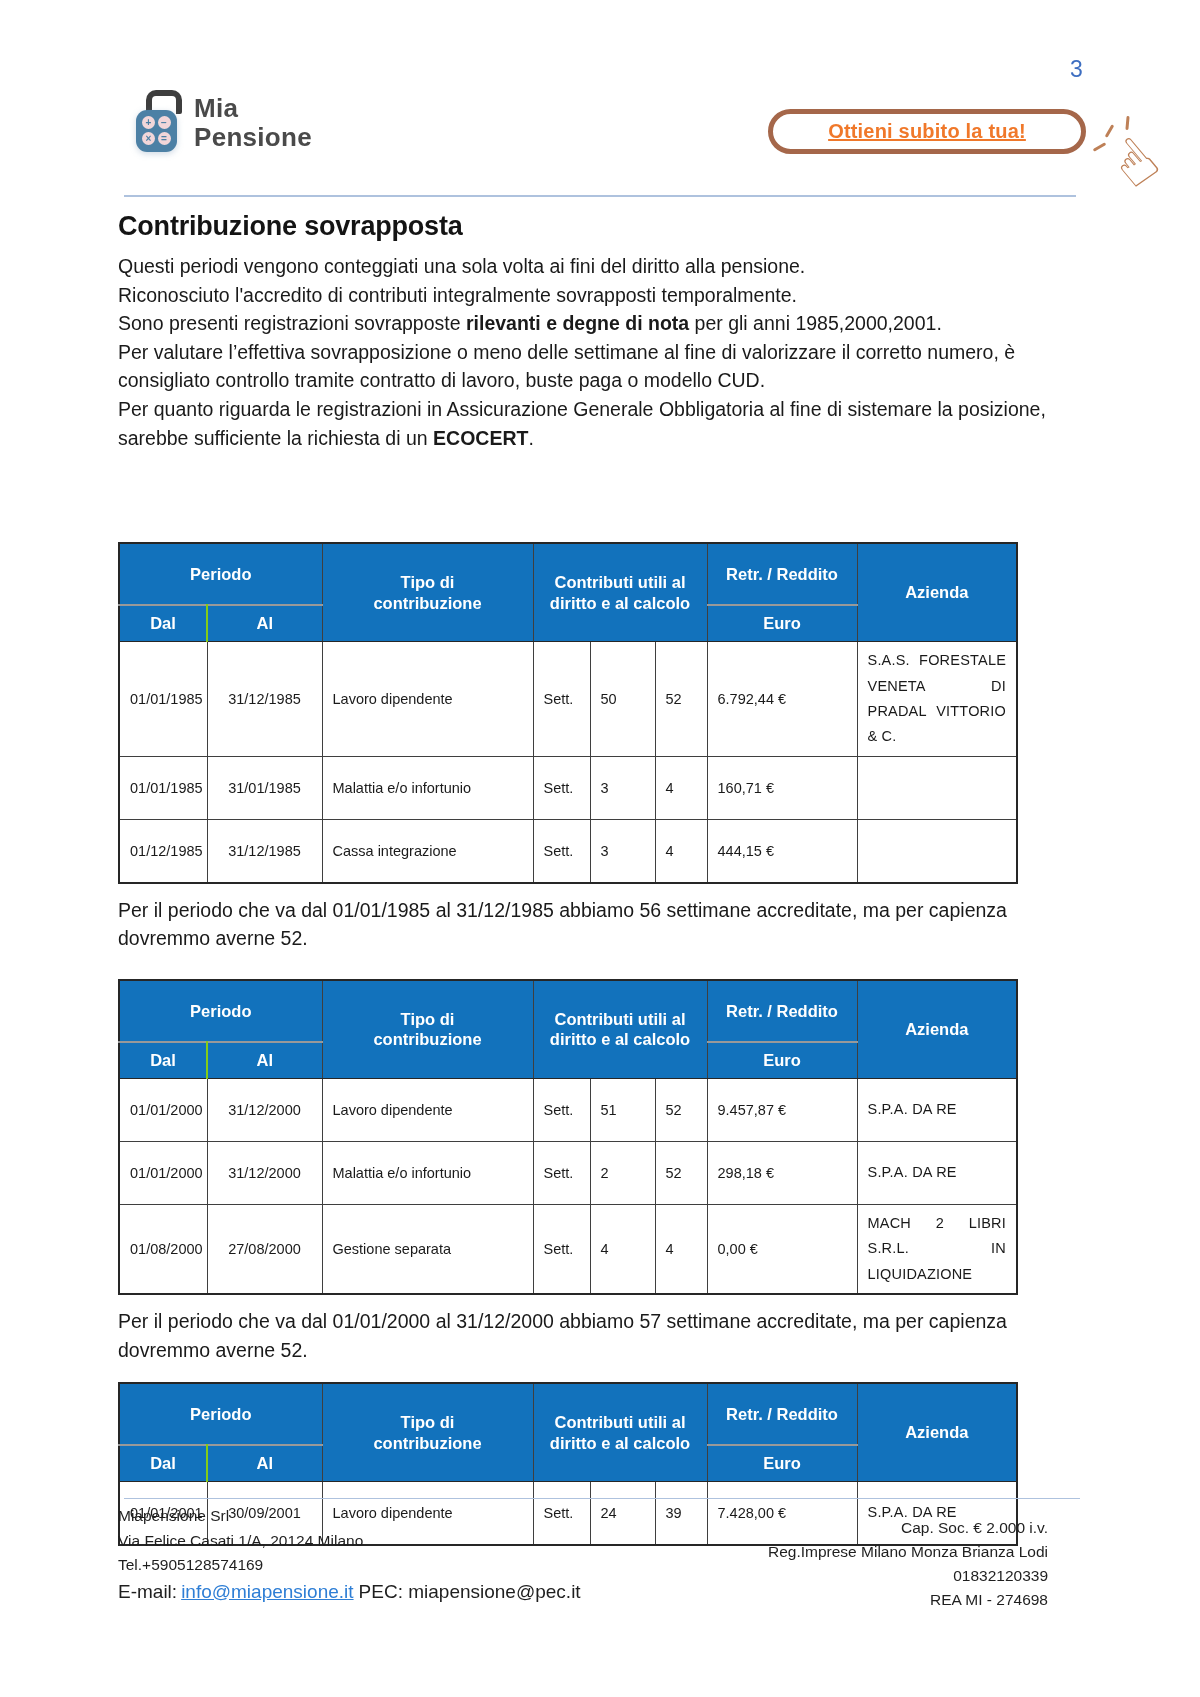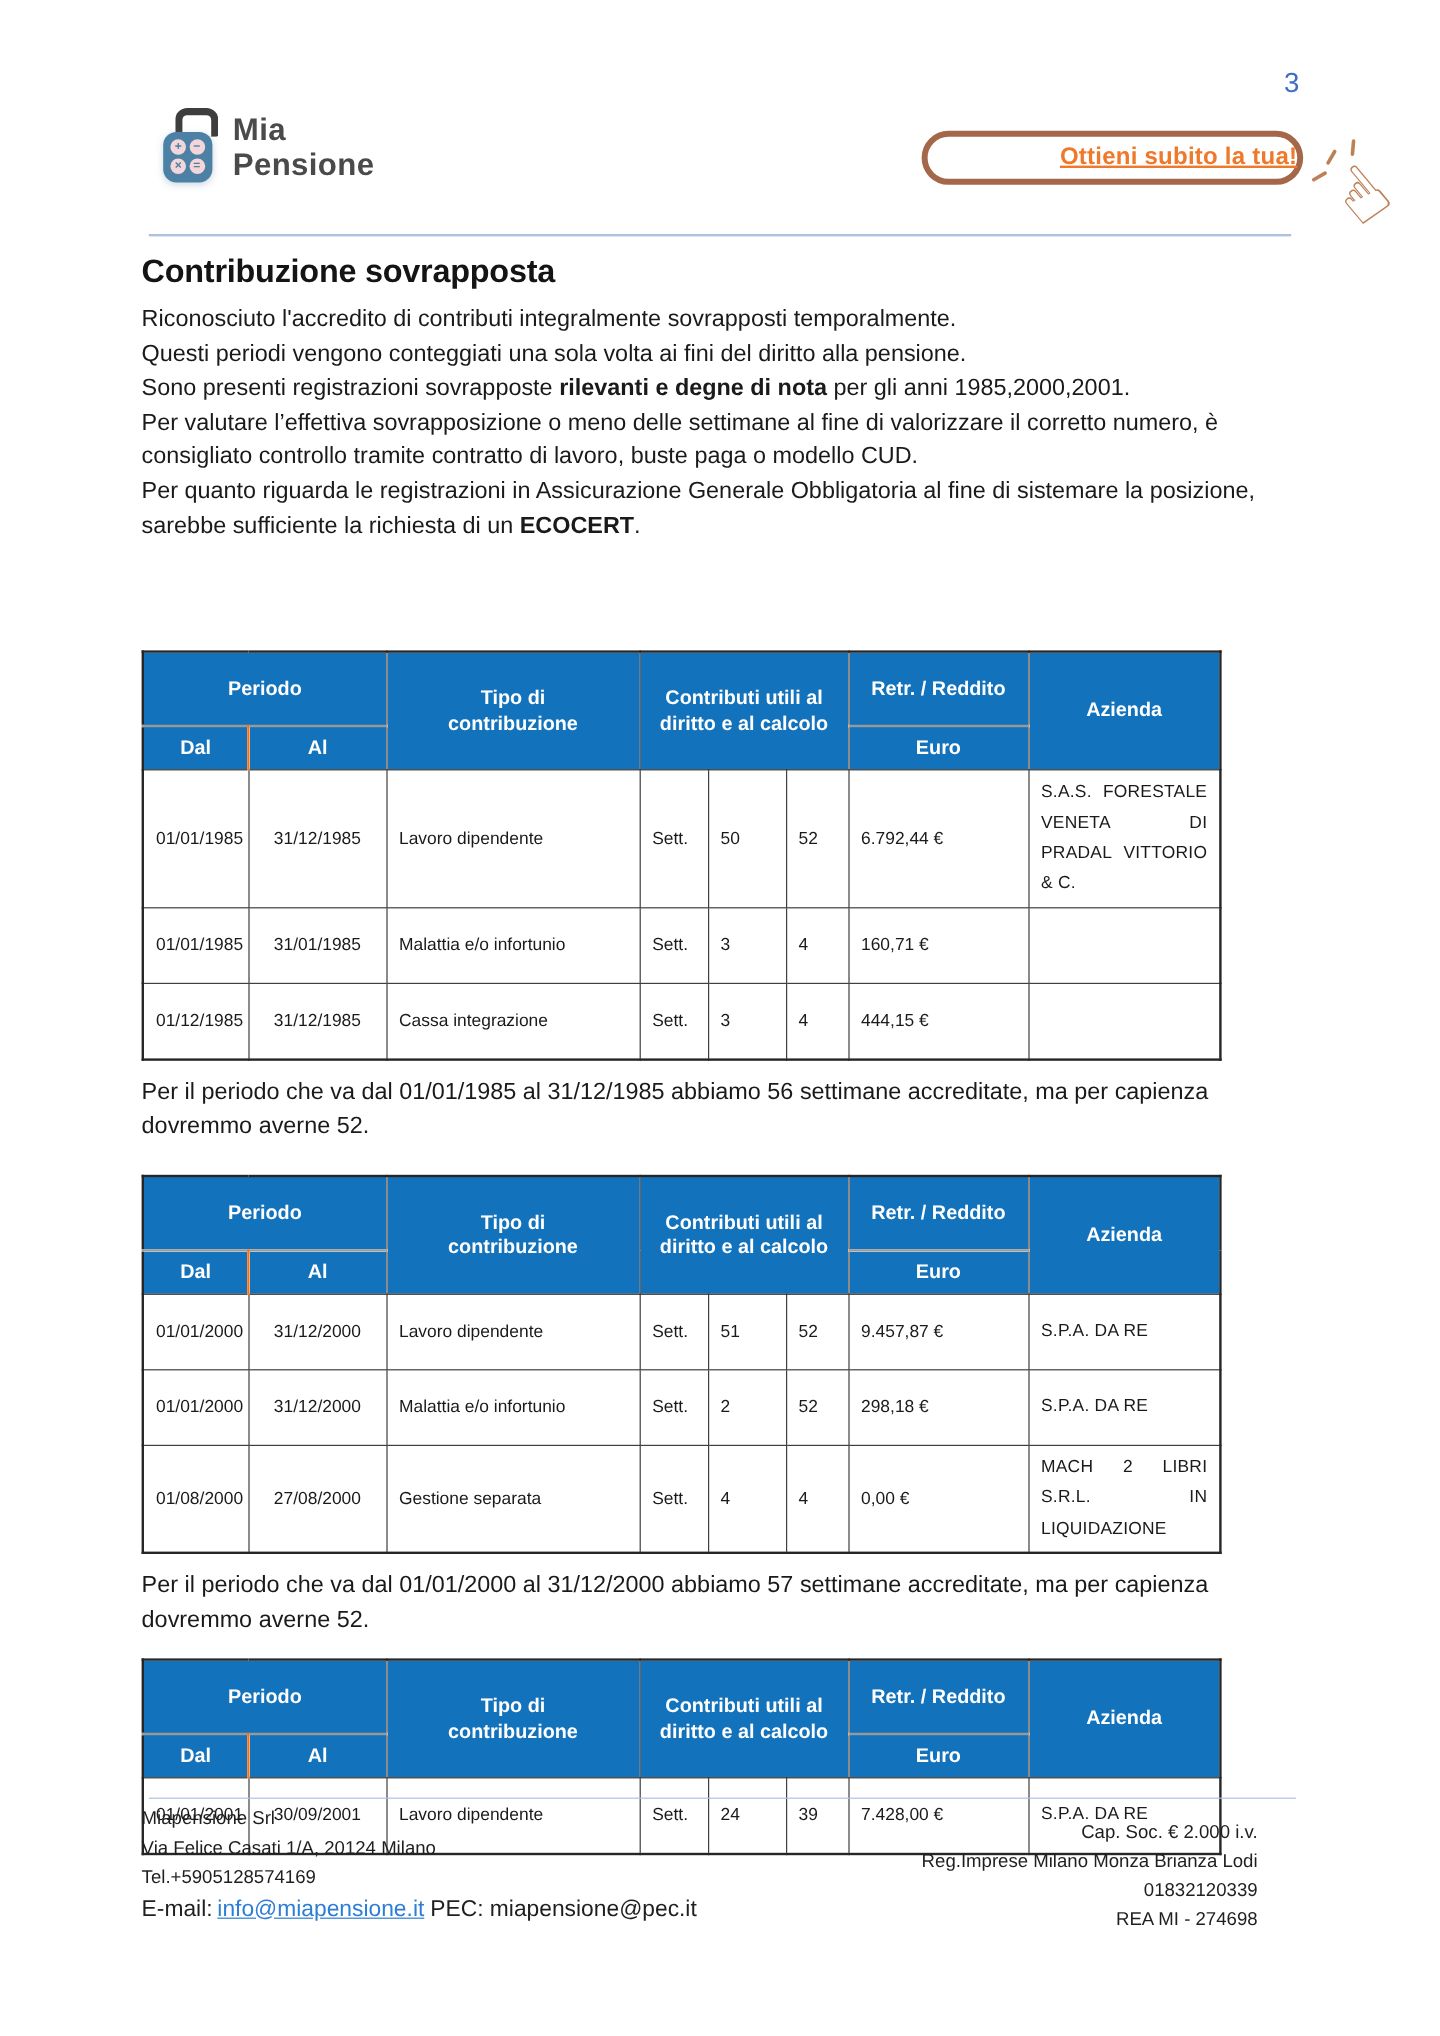--- a/index.html
+++ b/index.html
@@ -18,21 +18,21 @@
   .logo-body{position:absolute;left:0;top:22px;width:41px;height:42px;background:var(--logo_blue,#4c80a5);
     border-radius:11px;display:grid;grid-template-columns:1fr 1fr;grid-template-rows:1fr 1fr;
     gap:2px;padding:6px;box-sizing:border-box;box-shadow:0 2px 6px rgba(120,150,180,.35);}
   .logo-key{width:13px;height:13px;border-radius:50%;background:#f2d6d9;color:var(--logo_blue,#4c80a5);
     font-size:10px;font-weight:bold;display:flex;align-items:center;justify-content:center;line-height:1;}
   .logo-text{margin-left:10px;margin-top:6px;font-size:26px;line-height:29px;color:#4a4a4a;
     font-weight:600;letter-spacing:.3px;}
   .page-num{position:absolute;left:1070px;top:56px;font-size:23px;color:var(--pagenum_blue,#3d6ec1);}
   .cta{position:absolute;left:768px;top:109px;width:318px;height:45px;box-sizing:border-box;
     border:5px solid var(--cta_border,#a5674a);border-radius:24px;background:#fff;
-    display:flex;align-items:center;justify-content:flex-end;cursor:pointer;}
+    display:flex;align-items:center;justify-content:center;cursor:pointer;}
   .cta span{color:var(--cta_text,#f0782a);font-weight:bold;font-size:20px;
     text-decoration:underline;letter-spacing:.2px;white-space:nowrap;}
   .hand{position:absolute;left:1096px;top:118px;width:100px;height:96px;color:var(--hand_tan,#be8057);}
   .hand-glyph{position:absolute;left:20px;top:14px;font-family:"DejaVu Sans",sans-serif;
     font-size:62px;line-height:1;transform:rotate(-40deg);}
   .spark{position:absolute;width:3px;height:14px;background:var(--hand_tan,#be8057);border-radius:2px;}
   .spark.s1{left:2px;top:22px;transform:rotate(60deg);}
   .spark.s2{left:12px;top:6px;transform:rotate(30deg);}
   .spark.s3{left:30px;top:-2px;transform:rotate(5deg);}
   .header-rule{position:absolute;left:124px;top:195px;width:952px;height:2px;background:var(--rule,#aec2de);}
@@ -49,21 +49,21 @@
   .mt-t3{margin-top:18px;}
 
   table.ctab{border-collapse:collapse;table-layout:fixed;width:898px;border:2px solid #262626;}
   table.ctab th,table.ctab td{border:1px solid #3f3f3f;overflow:hidden;}
   table.ctab th{background:var(--table_blue,#1272bc);color:#fff;font-weight:bold;
     font-size:16.5px;text-align:center;vertical-align:middle;padding:4px 8px;line-height:1.25;}
   table.ctab thead tr.hrow1 th{height:52px;}
   table.ctab thead tr.hrow2 th{height:27px;}
   table.ctab thead th{border-bottom-color:#262626;}
   table.ctab th.h-tipo{padding:4px 24px;}
-  table.ctab th.h-dal{border-top:2px solid #999;border-right:2px solid #f97316;}
+  table.ctab th.h-dal{border-top:2px solid #999;border-right:2px solid #84cc16;}
   table.ctab th.h-al{border-top:2px solid #999;}
   table.ctab th.h-euro{border-top:2px solid #999;}
   table.ctab td{height:50px;padding:6px 10px;font-size:14.5px;background:#fff;vertical-align:middle;}
   td.c-dal,td.c-al{text-align:center;}
   td.c-tipo{vertical-align:top;padding-top:9px;font-size:14px;}
   td.c-sett{font-size:14px;padding-left:8px;}
   td.c-n1,td.c-n2{vertical-align:top;padding-top:12px;font-size:14.5px;}
   td.c-euro{font-size:14.5px;}
   td.c-azienda{vertical-align:top;padding:8px 10px;font-size:11px;line-height:1.75;
     text-align:justify;letter-spacing:.2px;}
@@ -109,22 +109,22 @@
     <i class="spark s3"></i>
     <span class="hand-glyph">☝</span>
   </div>
 
   <div class="header-rule"></div>
 
   <div class="main">
     <h1 class="title">Contribuzione sovrapposta</h1>
 
     <div class="intro">
+        <p><span>Questi periodi vengono conteggiati una sola volta ai fini del diritto alla pensione.</span></p>
         <p><span>Riconosciuto l'accredito di contributi integralmente sovrapposti temporalmente.</span></p>
-        <p><span>Questi periodi vengono conteggiati una sola volta ai fini del diritto alla pensione.</span></p>
         <p><span>Sono presenti registrazioni sovrapposte </span><strong>rilevanti e degne di nota</strong><span> per gli anni 1985,2000,2001.</span></p>
         <p><span>Per valutare l’effettiva sovrapposizione o meno delle settimane al fine di valorizzare il corretto numero, è consigliato controllo tramite contratto di lavoro, buste paga o modello CUD.</span></p>
         <p><span>Per quanto riguarda le registrazioni in Assicurazione Generale Obbligatoria al fine di sistemare la posizione, sarebbe sufficiente la richiesta di un </span><strong>ECOCERT</strong><span>.</span></p>
       </div>
 
     <div class="tablewrap mt-t1">
         <table class="ctab">
           <colgroup>
             <col style="width: 88px;">
             <col style="width: 115px;">

